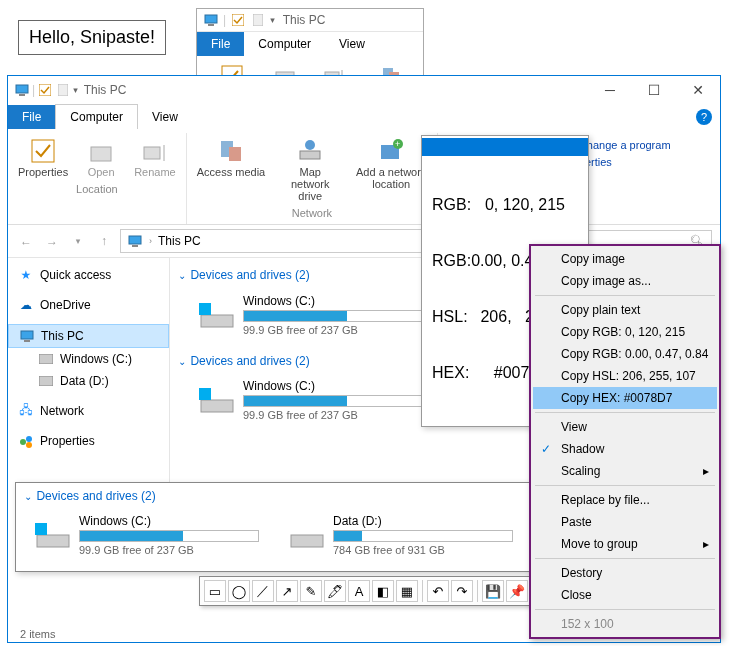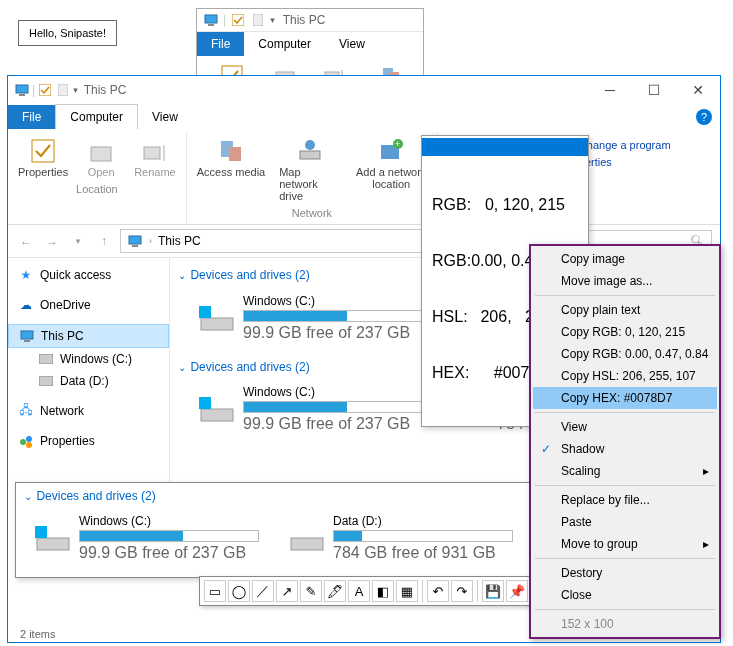--- a/index.html
+++ b/index.html
@@ -1,18 +1,18 @@
 <!DOCTYPE html>
 <html><head>
 <meta charset="utf-8">
 <style>
 * { box-sizing: border-box; margin: 0; padding: 0; font-family: "Segoe UI", Arial, sans-serif; }
 body { width: 733px; height: 646px; position: relative; background: #fff; overflow: hidden; font-size: 12px; }
 
-.tooltip { position: absolute; left: 18px; top: 20px; border: 1px solid #666; padding: 6px 10px; background: #fff; font-size: 11px; }
+.tooltip { position: absolute; left: 18px; top: 20px; border: 1px solid #666; padding: 6px 10px; background: #fff; font-size: 18px; }
 
 .small-window { position: absolute; left: 196px; top: 8px; width: 228px; border: 1px solid #aaa; background: #fff; }
 .small-titlebar { display: flex; align-items: center; padding: 3px 6px; gap: 4px; border-bottom: 1px solid #e5e5e5; }
 .small-tabs { display: flex; }
 .small-tab { padding: 5px 14px; cursor: pointer; }
 .small-tab.active { background: #1979ca; color: #fff; }
 .small-ribbon { display: flex; padding: 6px 10px 8px; gap: 14px; background: #fff; border-bottom: 1px solid #ddd; }
 .ribbon-btn { display: flex; flex-direction: column; align-items: center; gap: 2px; font-size: 11px; color: #666; }
 .ribbon-btn.enabled { color: #333; }
 
@@ -53,21 +53,21 @@
 .content { flex: 1; padding: 4px 0 4px 4px; overflow: hidden; }
 .group-header { color: #0066cc; padding: 6px 4px; display: flex; align-items: center; gap: 4px; }
 .drive-row { display: flex; gap: 24px; padding: 2px 10px 8px 22px; }
 .drive-item { display: flex; gap: 8px; align-items: center; width: 230px; padding: 3px; }
 .drive-item.sel { background: #cce8ff; border: 1px solid #99d1ff; }
 .drive-icon { width: 36px; height: 28px; }
 .drive-info { flex: 1; }
 .drive-name { font-size: 12px; margin-bottom: 2px; }
 .drive-bar { height: 12px; border: 1px solid #bbb; background: #fff; margin-bottom: 2px; position: relative; }
 .drive-fill { height: 100%; background: #26a0da; }
-.drive-free { font-size: 16px; color: #666; }
+.drive-free { font-size: 11px; color: #666; }
 
 .colorpicker { position: absolute; left: 421px; top: 135px; width: 168px; background: #fff; border: 1px solid #999; box-shadow: 2px 2px 6px rgba(0,0,0,0.2); }
 .cp-swatch { width: 100%; height: 18px; background: #0078d7; margin: 2px 0; }
 .cp-vals { padding: 0 10px 6px; font-family: monospace; font-size: 16px; white-space: pre; }
 .cp-val-row { display: flex; }
 .cp-val-label { width: 44px; }
 
 .pinned { position: absolute; left: 15px; top: 482px; width: 550px; border: 1px solid #888; background: #fff; box-shadow: 2px 2px 6px rgba(0,0,0,0.2); padding-bottom: 4px; }
 .pinned .drive-row { padding-left: 16px; }
 
@@ -244,21 +244,21 @@
             </span>
           <span style="text-align:center">Access media</span>
         </div>
         <div class="ribbon-item">
           <span class="ribbon-icon">
               <svg width="28" height="28">
                 <rect x="4" y="14" width="20" height="8" fill="#ccc" stroke="#888"></rect>
                 <circle cx="14" cy="8" r="5" fill="#5a9bd4"></circle>
               </svg>
             </span>
-          <span style="width:62px">Map network drive</span>
+          <span style="text-align:center;width:62px">Map network drive</span>
         </div>
         <div class="ribbon-item">
           <span class="ribbon-icon">
               <svg width="28" height="28">
                 <rect x="4" y="8" width="18" height="14" fill="#5a9bd4"></rect>
                 <circle cx="21" cy="7" r="5" fill="#4caf50"></circle>
                 <text x="18" y="10" fill="#fff" font-size="9">+</text>
               </svg>
             </span>
           <span style="text-align:center;width:72px">Add a network location</span>
@@ -505,21 +505,21 @@
   <div class="cp-vals">
     <div class="cp-val-row"><span class="cp-val-label">RGB:</span><span>  0, 120, 215</span></div>
     <div class="cp-val-row"><span class="cp-val-label">RGB:</span><span>0.00, 0.47, 0.84</span></div>
     <div class="cp-val-row"><span class="cp-val-label">HSL:</span><span> 206,   255</span></div>
     <div class="cp-val-row"><span class="cp-val-label">HEX:</span><span>    #007</span></div>
   </div>
 </div>
 
 <div class="ctx-menu">
   <div class="ctx-item">Copy image</div>
-  <div class="ctx-item">Move image as...</div>
+  <div class="ctx-item">Copy image as...</div>
   <div class="ctx-sep"></div>
   <div class="ctx-item">Copy plain text</div>
   <div class="ctx-item">Copy RGB: 0, 120, 215</div>
   <div class="ctx-item">Copy RGB: 0.00, 0.47, 0.84</div>
   <div class="ctx-item">Copy HSL: 206, 255, 107</div>
   <div class="ctx-item highlighted">Copy HEX: #0078D7</div>
   <div class="ctx-sep"></div>
   <div class="ctx-item">View</div>
   <div class="ctx-item"><span class="ctx-check">✓</span><span>Shadow</span></div>
   <div class="ctx-item"><span>Scaling</span><span class="ctx-arrow">▸</span></div>

